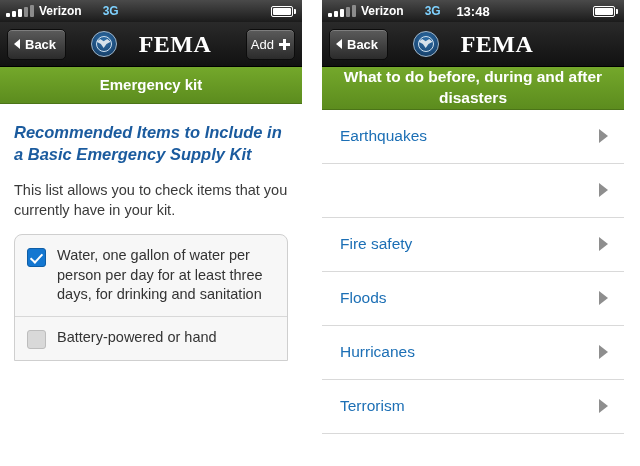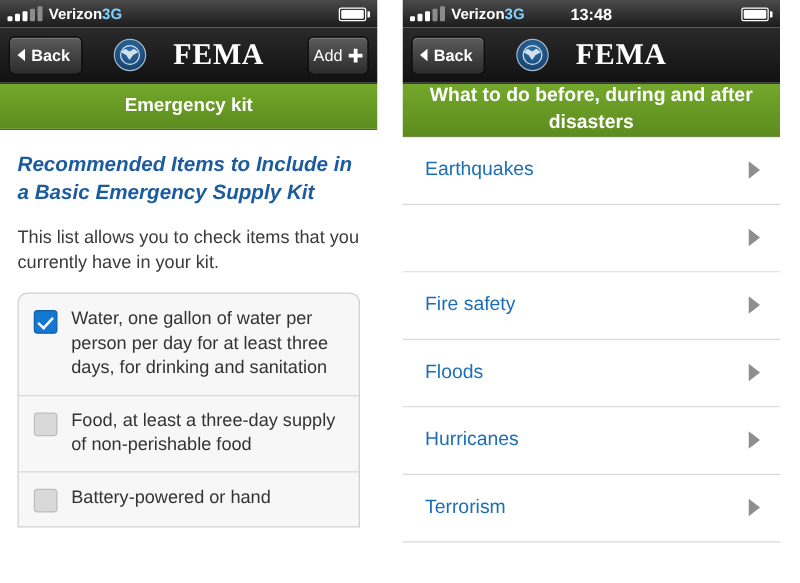--- a/index.html
+++ b/index.html
@@ -59,21 +59,21 @@
   }
   .signal i:nth-child(1) { height: 4px; }
   .signal i:nth-child(2) { height: 6px; }
   .signal i:nth-child(3) { height: 8px; }
   .signal i:nth-child(4) { height: 10px; background: #8b8b8b; }
   .signal i:nth-child(5) { height: 12px; background: #8b8b8b; }
   .carrier { font-size: 12px; letter-spacing: 0px; }
   .net {
     color: #7fd2ff;
     font-size: 12px;
-    margin-left: 0;
+    margin-left: 21px;
     font-weight: bold;
   }
   .clock {
     position: absolute;
     left: 0; right: 0;
     text-align: center;
     font-size: 13px;
     font-weight: bold;
   }
   .battery {
@@ -362,24 +362,20 @@
       <div class="lead">Recommended Items to Include in a Basic Emergency Supply Kit</div>
       <div class="sub">This list allows you to check items that you currently have in your kit.</div>
 
       <div class="checklist">
         <div class="chk-row">
           <span class="box on"></span>
           <span class="chk-text">Water, one gallon of water per person per day for at least three days, for drinking and sanitation</span>
         </div>
         <div class="chk-row">
           <span class="box"></span>
-          <span class="chk-text">Food, at least a three-day supply of non-perishable food</span>
-        </div>
-        <div class="chk-row">
-          <span class="box"></span>
           <span class="chk-text">Battery-powered or hand</span>
         </div>
       </div>
     </div>
   </div>
 
   <div class="phone right">
 
     <div class="statusbar">
       <span class="signal">

